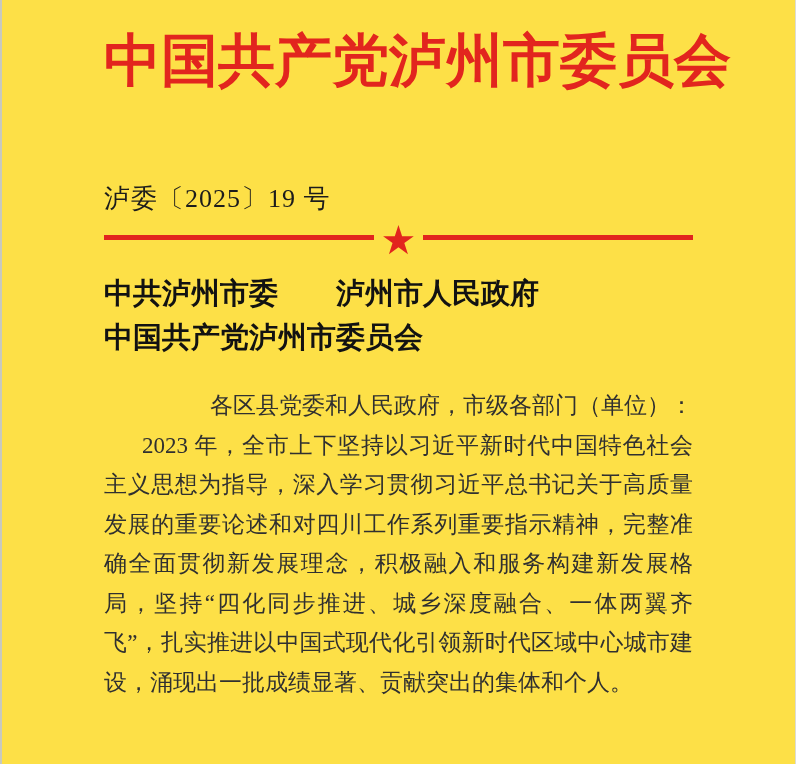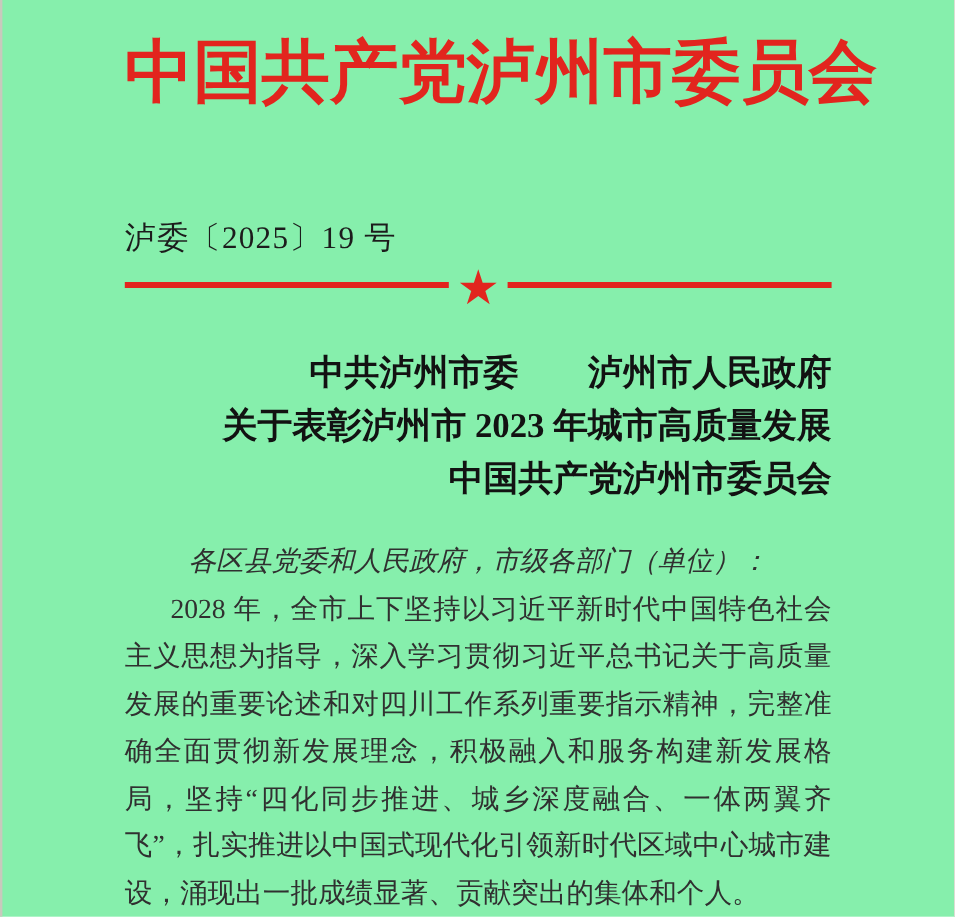--- a/index.html
+++ b/index.html
@@ -8,21 +8,21 @@
     background: #ffffff;
     overflow: hidden;
     font-family: "Liberation Serif", "DejaVu Serif", serif;
   }
   .page {
     box-sizing: border-box;
     width: 796px; height: 764px;
     border-left: 2px solid #c8c9bd;
     border-right: 1px solid #dcdcd2;
     padding: 22px 102px 0 102px;
-    background: #86efac;
+    background: #fde047;
   }
   .letterhead {
     color: var(--accent-red, #e2251e);
     font-size: 57px;
     line-height: 78px;
     font-weight: bold;
     text-align: center;
     white-space: nowrap;
     letter-spacing: 0px;
   }
@@ -48,37 +48,36 @@
   .divider .star {
     color: var(--accent-red, #e2251e);
     font-family: "DejaVu Sans", sans-serif;
     font-size: 40px;
     line-height: 36px;
     padding: 0 7px;
     position: relative;
     top: 3px;
   }
   .doc-title {
-    margin-top: 34px;
+    margin-top: 16px;
     font-size: 29px;
     line-height: 44px;
     font-weight: bold;
     color: #121212;
-    text-align: right;
+    text-align: left;
     white-space: nowrap;
   }
   .body-text {
     margin-top: 27px;
     font-size: 23px;
     line-height: 39.5px;
     color: #303030;
   }
   .salutation {
-    text-align: center;
-    font-style: italic;
+    text-align: right;
   }
   .paragraph {
     text-align: justify;
     text-justify: inter-ideograph;
     text-indent: 38px;
   }
 </style>
 </head>
 <body>
 
@@ -89,22 +88,21 @@
   <div class="doc-number">泸委〔2025〕19 号</div>
 
   <div class="divider">
     <span class="rule"></span>
     <span class="star">★</span>
     <span class="rule"></span>
   </div>
 
   <div class="doc-title">
     <div>中共泸州市委　　泸州市人民政府</div>
-    <div>关于表彰泸州市 2023 年城市高质量发展</div>
     <div>中国共产党泸州市委员会</div>
   </div>
 
   <div class="body-text">
     <div class="salutation">各区县党委和人民政府，市级各部门（单位）：</div>
-    <div class="paragraph">2028 年，全市上下坚持以习近平新时代中国特色社会主义思想为指导，深入学习贯彻习近平总书记关于高质量发展的重要论述和对四川工作系列重要指示精神，完整准确全面贯彻新发展理念，积极融入和服务构建新发展格局，坚持“四化同步推进、城乡深度融合、一体两翼齐飞”，扎实推进以中国式现代化引领新时代区域中心城市建设，涌现出一批成绩显著、贡献突出的集体和个人。</div>
+    <div class="paragraph">2023 年，全市上下坚持以习近平新时代中国特色社会主义思想为指导，深入学习贯彻习近平总书记关于高质量发展的重要论述和对四川工作系列重要指示精神，完整准确全面贯彻新发展理念，积极融入和服务构建新发展格局，坚持“四化同步推进、城乡深度融合、一体两翼齐飞”，扎实推进以中国式现代化引领新时代区域中心城市建设，涌现出一批成绩显著、贡献突出的集体和个人。</div>
   </div>
 
 </div>
 
 </body></html>

